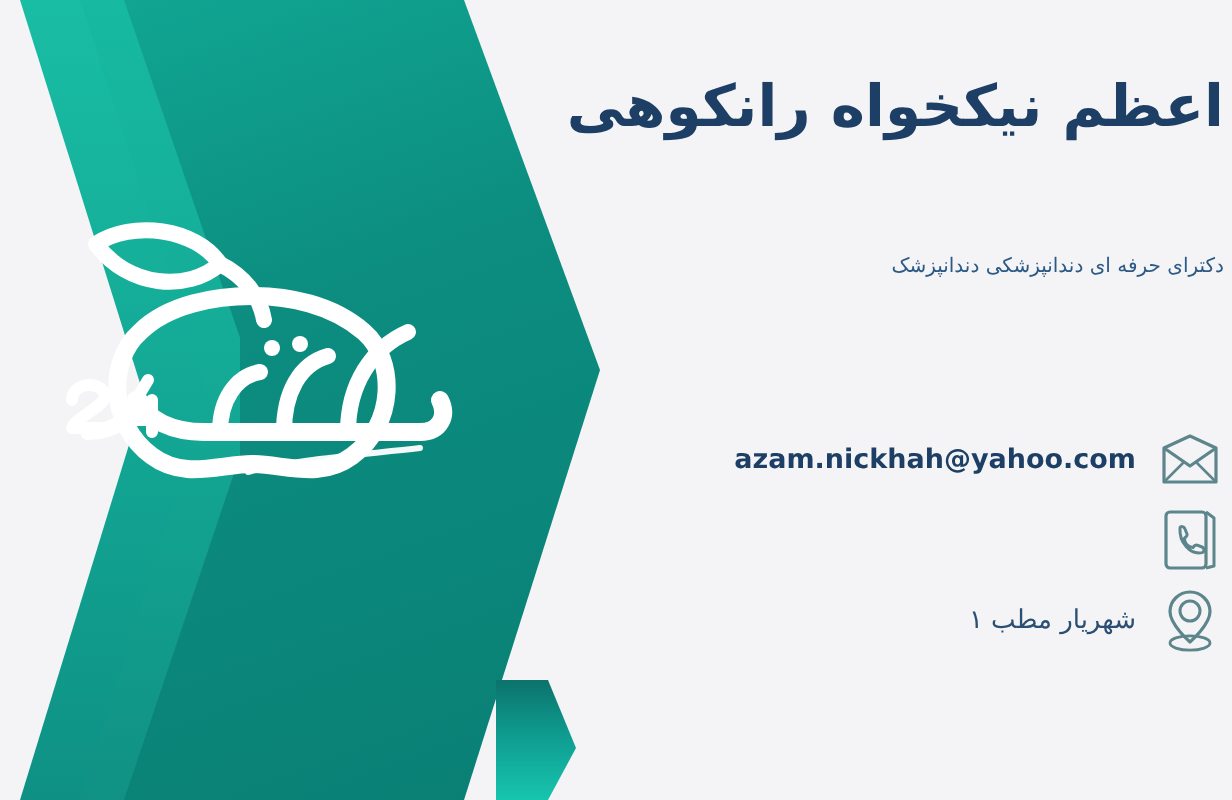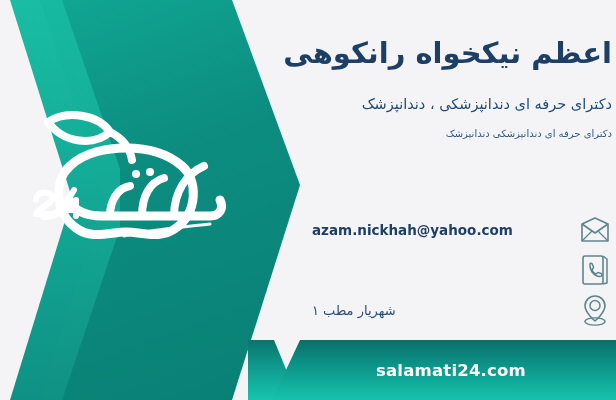--- a/index.html
+++ b/index.html
@@ -108,21 +108,22 @@
     white-space:nowrap;
   }
 
   .contact{
     position:absolute;right:16px;top:210px;
     width:300px;
   }
   .crow{
     display:flex;
     align-items:center;
-    justify-content:space-between;
+    justify-content:flex-end;
+    gap:10px;
     height:40px;
     direction:ltr;
   }
   .crow .ctext{
     color:#1d3f66;
     font-size:13.5px;
     font-weight:bold;
     white-space:nowrap;
   }
   .crow .ctext.rtl{
@@ -205,21 +206,20 @@
         <path d="M22 96 C22 88, 34 86, 38 92 C42 98, 24 104, 22 110 L42 110" stroke="#ffffff" stroke-width="6" fill="none" stroke-linecap="round" stroke-linejoin="round"></path>
         <path d="M60 86 L48 106 L66 106 M62 96 L62 112" stroke="#ffffff" stroke-width="6" fill="none" stroke-linecap="round" stroke-linejoin="round"></path>
       </g>
 
       <path d="M110 132 C132 126, 160 124, 196 120" stroke="#ffffff" stroke-width="3" fill="none" stroke-linecap="round" opacity="0.95"></path>
     </svg>
   </div>
 
   <div class="right">
     <div class="name">اعظم نیکخواه رانکوهی</div>
-    <div class="subtitle">دکترای حرفه ای دندانپزشکی ، دندانپزشک</div>
     <div class="subtitle2">دکترای حرفه ای دندانپزشکی دندانپزشک</div>
 
     <div class="contact">
 
       <div class="crow">
         <span class="ctext">azam.nickhah@yahoo.com</span>
         <span class="cicon">
           <svg width="32" height="26" viewBox="0 0 32 26" fill="none">
             <path d="M3 7 L16 1 L29 7 L29 24 L3 24 Z" stroke="#5d858c" stroke-width="1.6" fill="none" stroke-linejoin="round"></path>
             <path d="M3 7 L16 16 L29 7" stroke="#5d858c" stroke-width="1.6" fill="none" stroke-linejoin="round"></path>
@@ -249,17 +249,14 @@
             <circle cx="15" cy="12.5" r="5" stroke="#5d858c" stroke-width="1.5" fill="none"></circle>
             <ellipse cx="15" cy="28.5" rx="10" ry="3.6" stroke="#5d858c" stroke-width="1.4" fill="none"></ellipse>
           </svg>
         </span>
       </div>
 
     </div>
   </div>
 
   <div class="footer-cap"></div>
-  <div class="footer">
-    <div class="footer-text">salamati24.com</div>
-  </div>
 
 </div>
 
 </body></html>

